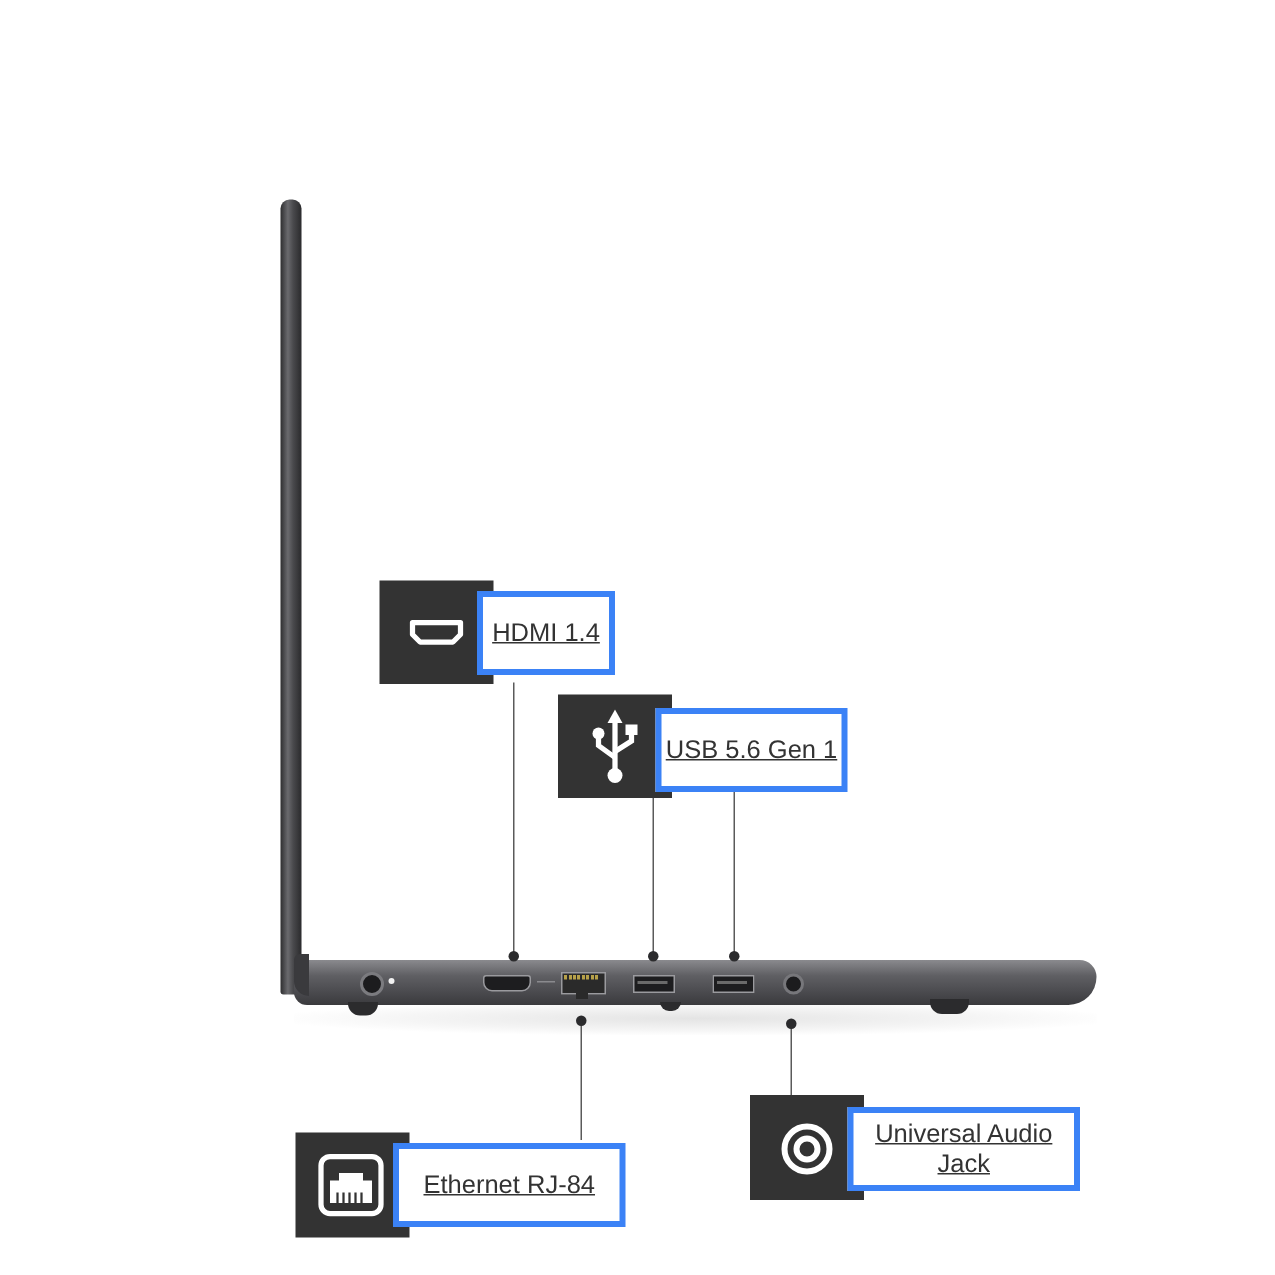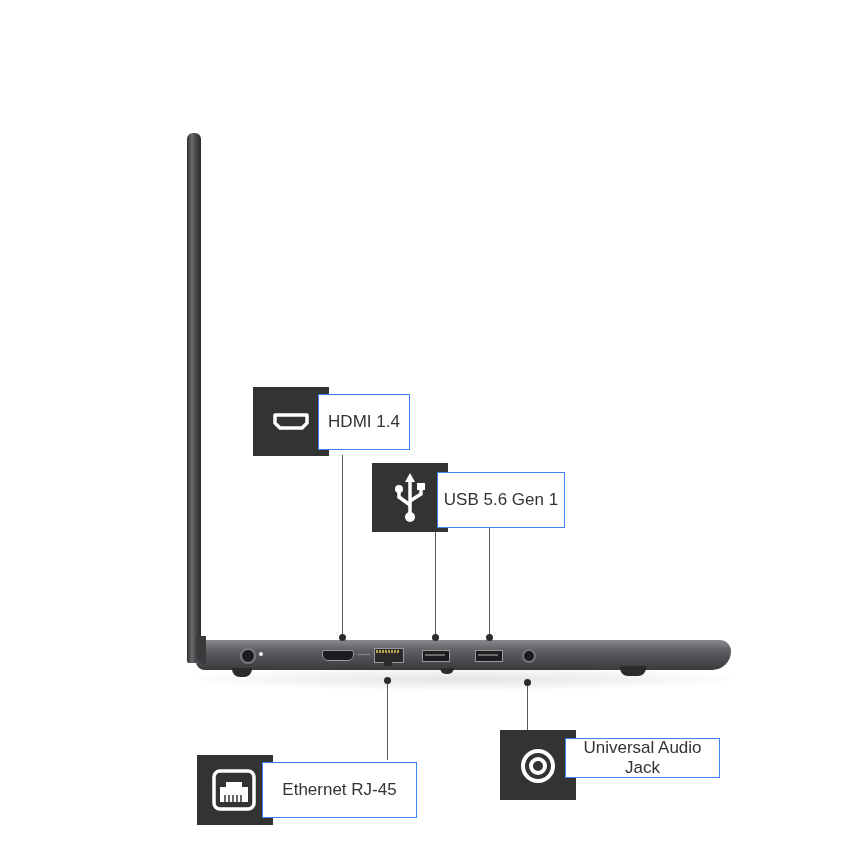--- a/index.html
+++ b/index.html
@@ -11,22 +11,22 @@
   .base { left:196px; top:640px; width:535px; height:30px;
           background:linear-gradient(180deg,#8a8a8e 0%,#5f5f63 35%,#4b4b4f 70%,#3a3a3d 100%);
           border-radius:4px 18px 30px 14px; }
   .base-shadow { left:196px; top:668px; width:535px; height:22px;
           background:radial-gradient(ellipse at center,#e4e4e4 0%,#f5f5f5 50%,rgba(255,255,255,0) 75%); }
   .foot { background:#2b2b2d; border-radius:0 0 8px 8px; }
   .port { background:#1d1d1f; border:1px solid #9a9a9e; }
   .hinge-back { left:196px; top:636px; width:10px; height:28px; background:#3a3a3d; border-radius:4px 0 0 10px;}
   
   .iconbox { background:#333333; }
-  .label { background:#ffffff; border:1px solid #3b82f6; color:#333; font-size:17px; display:flex;
-           align-items:center; justify-content:center; text-align:center; line-height:20px; box-sizing:border-box; }
+  .label { background:#ffffff; border:4px solid #3b82f6; color:#333; font-size:17px; display:flex;
+           align-items:center; justify-content:center; text-align:center; line-height:20px; box-sizing:border-box;text-decoration:underline; }
   .leader { background:#5a5a5a; width:1px; }
   .dot { width:7px; height:7px; border-radius:50%; background:#2b2b2d; }
 </style>
 </head>
 <body>
 
 <div class="abs base-shadow"></div>
 <div class="abs lid"></div>
 <div class="abs base"></div>
 <div class="abs hinge-back"></div>
@@ -87,21 +87,21 @@
     <path d="M23 47 V32 h6 v-5 h16 v5 h6 v15 z" fill="#fff"></path>
     <g stroke="#333" stroke-width="1.5">
       <line x1="28" y1="40" x2="28" y2="47"></line>
         <line x1="32" y1="40" x2="32" y2="47"></line>
       <line x1="36" y1="40" x2="36" y2="47"></line>
         <line x1="40" y1="40" x2="40" y2="47"></line>
       <line x1="44" y1="40" x2="44" y2="47"></line>
     </g>
   </svg>
 </div>
-<div class="abs label" style="left:262px;top:762px;width:155px;height:56px;">Ethernet RJ-45</div>
+<div class="abs label" style="left:262px;top:762px;width:155px;height:56px;">Ethernet RJ-84</div>
 
 <div class="abs iconbox" style="left:500px;top:730px;width:76px;height:70px;">
   <svg width="76" height="70" viewBox="0 0 76 70">
     <circle cx="38" cy="36" r="15" fill="none" stroke="#fff" stroke-width="4"></circle>
     <circle cx="38" cy="36" r="7" fill="none" stroke="#fff" stroke-width="4"></circle>
   </svg>
 </div>
-<div class="abs label" style="left:565px;top:738px;width:155px;height:40px;padding:0 10px;">Universal Audio Jack</div>
+<div class="abs label" style="left:565px;top:738px;width:155px;height:56px;padding:0 10px;">Universal Audio Jack</div>
 
 </body></html>

